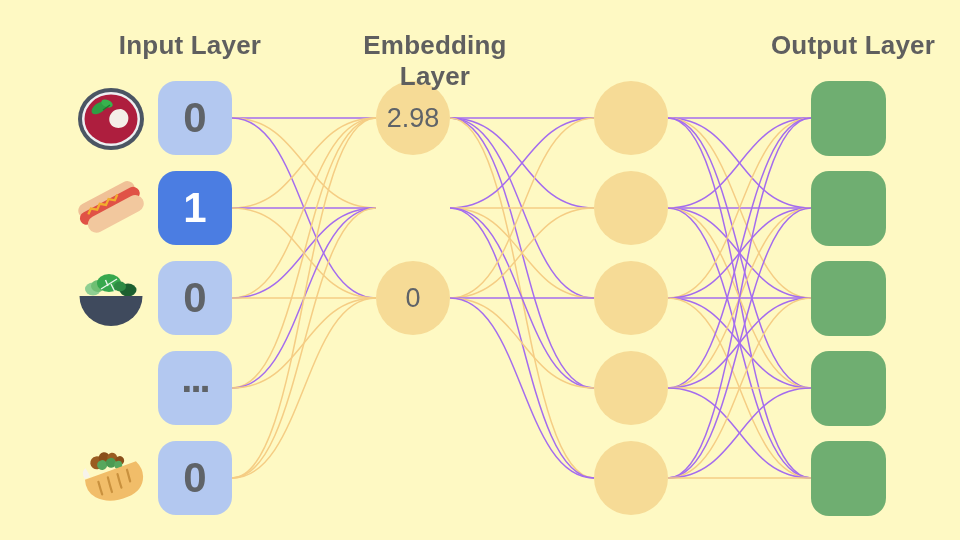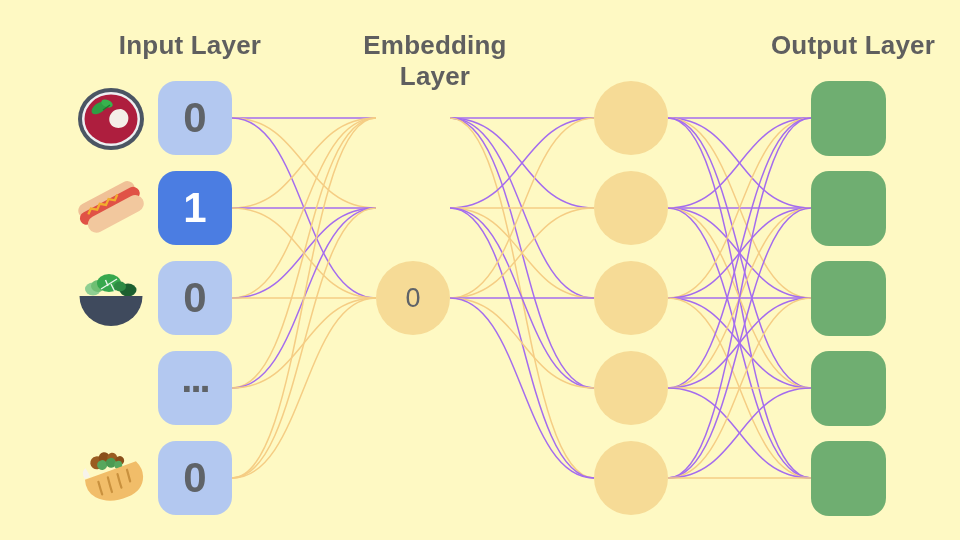--- a/index.html
+++ b/index.html
@@ -162,20 +162,23 @@
   <div class="node input-node r2">
     <span class="val">0</span>
   </div>
   <div class="node input-node dots r3">
     <span class="val">...</span>
   </div>
   <div class="node input-node r4">
     <span class="val">0</span>
   </div>
 
+  <div class="node emb-node r0">
+    <span class="val">2.98</span>
+  </div>
   <div class="node emb-node r2">
     <span class="val">0</span>
   </div>
 
   <div class="node hidden-node r0"></div>
   <div class="node hidden-node r1"></div>
   <div class="node hidden-node r2"></div>
   <div class="node hidden-node r3"></div>
   <div class="node hidden-node r4"></div>
 

